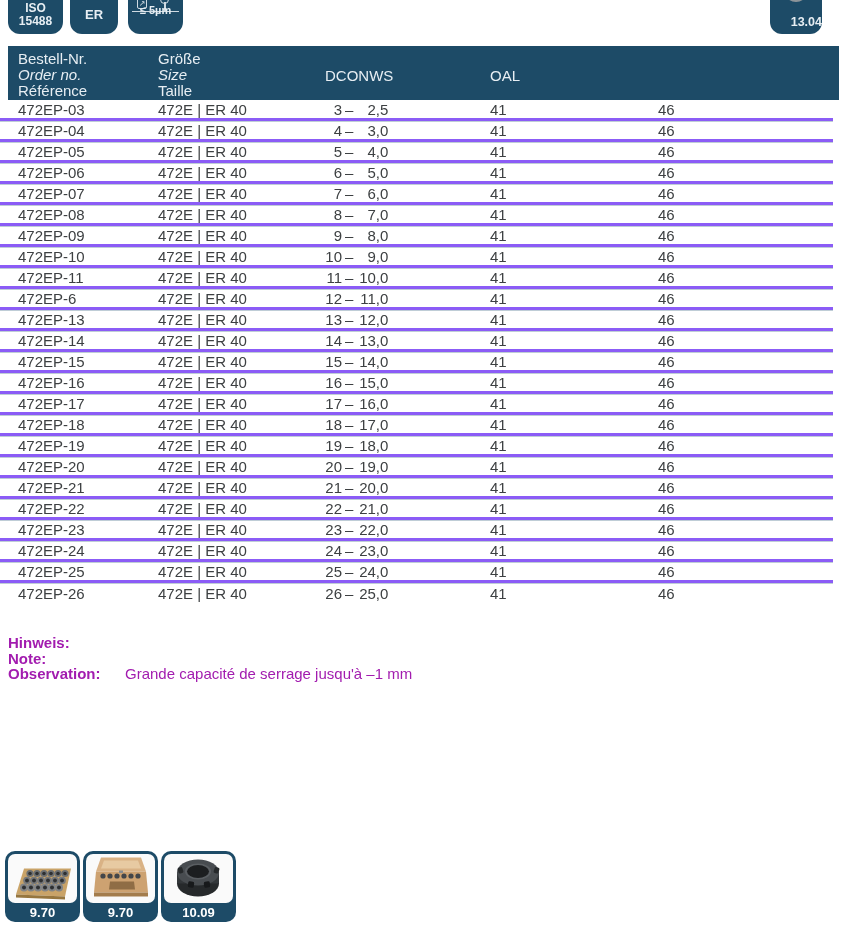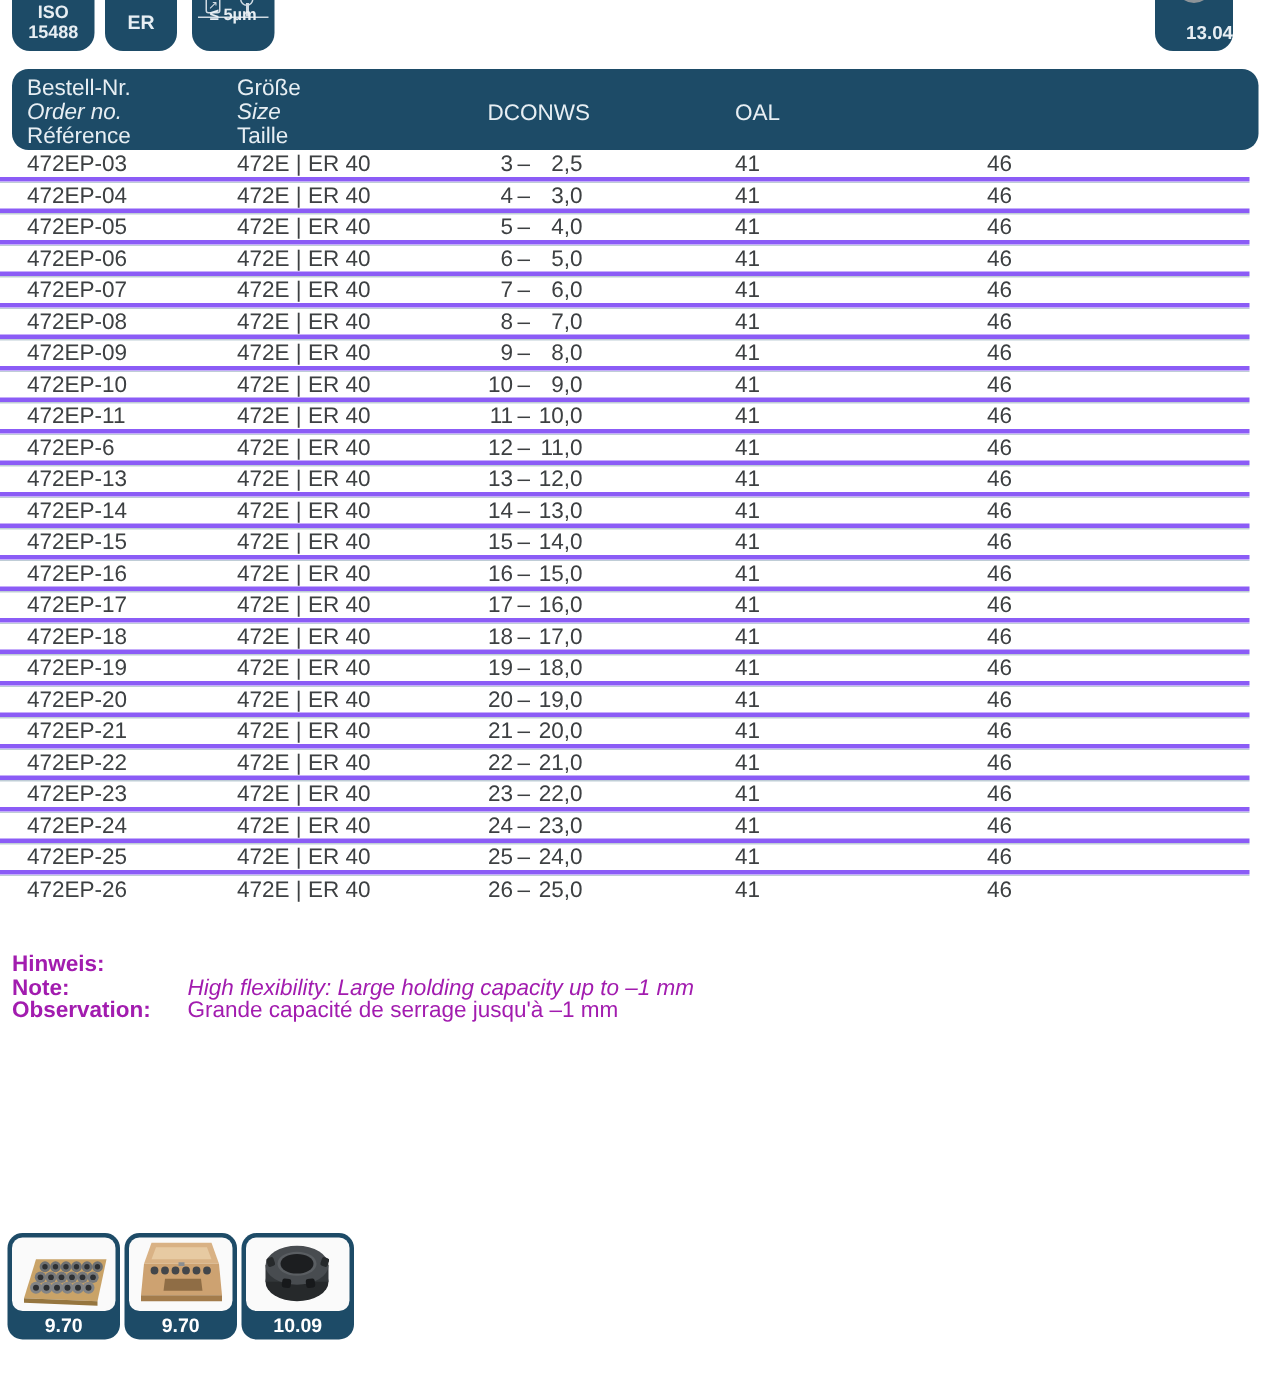--- a/index.html
+++ b/index.html
@@ -28,21 +28,21 @@
   .badge-info .info-circle { position:absolute; top:-8px; left:50%; transform:translateX(-50%);
                              width:24px; height:24px; border-radius:50%; background:#b9bec2;
                              border:2px solid #8d9499; color:#3e444a;
                              font-family:"Liberation Serif", serif; font-style:italic; font-weight:bold;
                              font-size:15px; line-height:20px; text-align:center; }
   .badge-info .pg { position:absolute; top:29px; width:100%; font-size:12.5px; font-weight:bold;text-align:right; }
 
   
   .thead { position:absolute; top:46px; left:8px; width:831px; height:54px; background:#1d4b67;
            color:#e7eef3; display:grid; grid-template-columns:150px 167px 165px 168px 1fr;
-           font-size:15px;border-radius:11px; }
+           font-size:15px; }
   .thead .hcol { display:flex; flex-direction:column; justify-content:flex-start; padding-top:5px; line-height:16px; }
   .thead .hcol.c1 { padding-left:10px; }
   .thead .hline.it { font-style:italic; }
   .thead .hsingle { align-self:end; padding-bottom:16px; line-height:16px; }
 
   .tbody { position:absolute; top:100px; left:0; width:833px; }
   .trow { display:grid; grid-template-columns:158px 167px 165px 168px 1fr; height:21px;
           align-items:center; font-size:15px; color:#3d4042;
           border-bottom:3px solid #8b5cf6; box-shadow:0 1px 0 rgba(169,188,200,0.75); }
   .trow:last-child { border-bottom:none; box-shadow:none; }
@@ -51,21 +51,21 @@
   .trow .dash   { display:inline-block; padding:0 3px; }
   .trow .d-to   { display:inline-block; width:32px; text-align:right; }
 
   
   .notes { position:absolute; top:635px; left:8px; width:560px; font-size:15px; color:#a21caf; }
   .note-row { display:grid; grid-template-columns:117px 1fr; line-height:15.5px; }
   .note-label { font-weight:bold; }
   .note-text.italic { font-style:italic; }
 
   
-  .thumbs { position:absolute; top:822px; left:5px; display:flex; gap:3px; }
+  .thumbs { position:absolute; top:851px; left:5px; display:flex; gap:3px; }
   .tile { position:relative; width:75px; height:71px; background:#1d4b67; border-radius:10px; }
   .tile .photo { position:absolute; top:3px; left:3px; right:3px; height:49px; background:#fafafa;
                  border-radius:7px; overflow:hidden; }
   .tile .photo svg { display:block; width:100%; height:100%; }
   .tile .pg-label { position:absolute; bottom:2px; width:100%; text-align:center; color:#ffffff;
                     font-size:13px; font-weight:bold; }
 </style>
 </head>
 <body>
 
@@ -349,21 +349,20 @@
     <div class="c5">46</div>
   </div>
 </div>
 
 <div class="notes">
   <div class="note-row">
     <div class="note-label">Hinweis:</div>
   </div>
   <div class="note-row">
     <div class="note-label">Note:</div>
-    <div class="note-text italic">High flexibility: Large holding capacity up to –1 mm</div>
   </div>
   <div class="note-row">
     <div class="note-label">Observation:</div>
     <div class="note-text">Grande capacité de serrage jusqu'à –1 mm</div>
   </div>
 </div>
 
 <div class="thumbs">
 
   <div class="tile">

